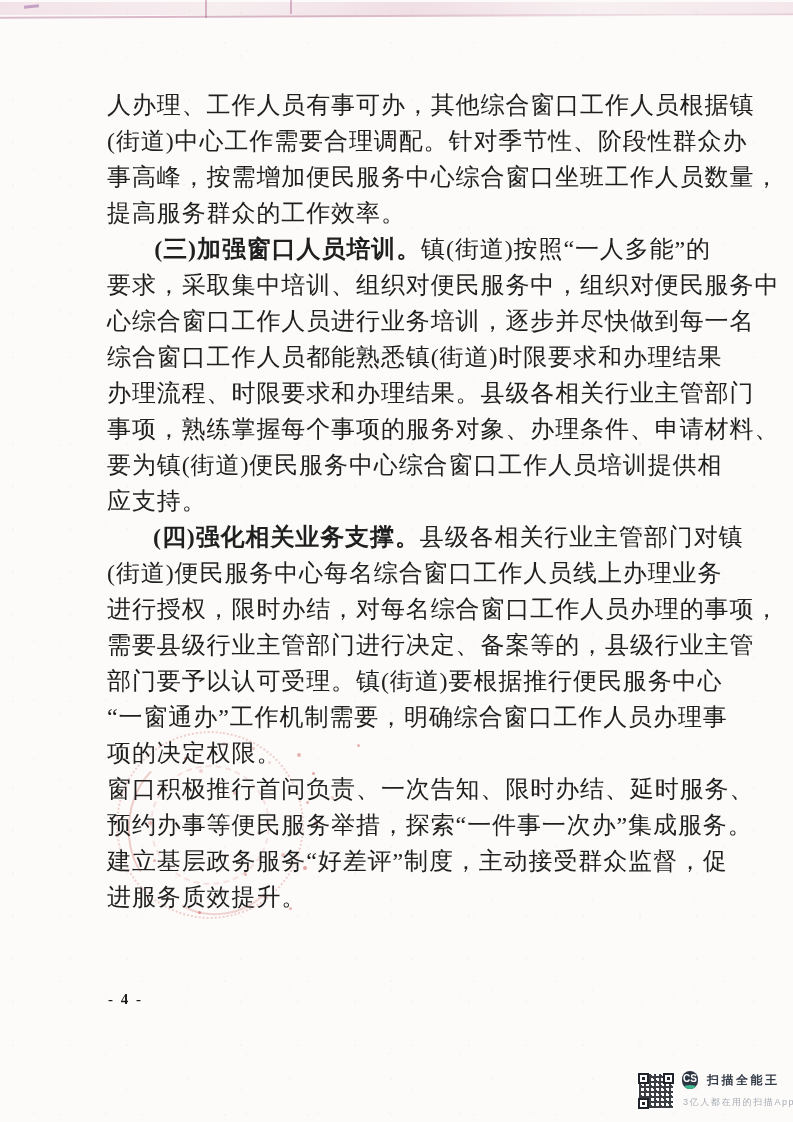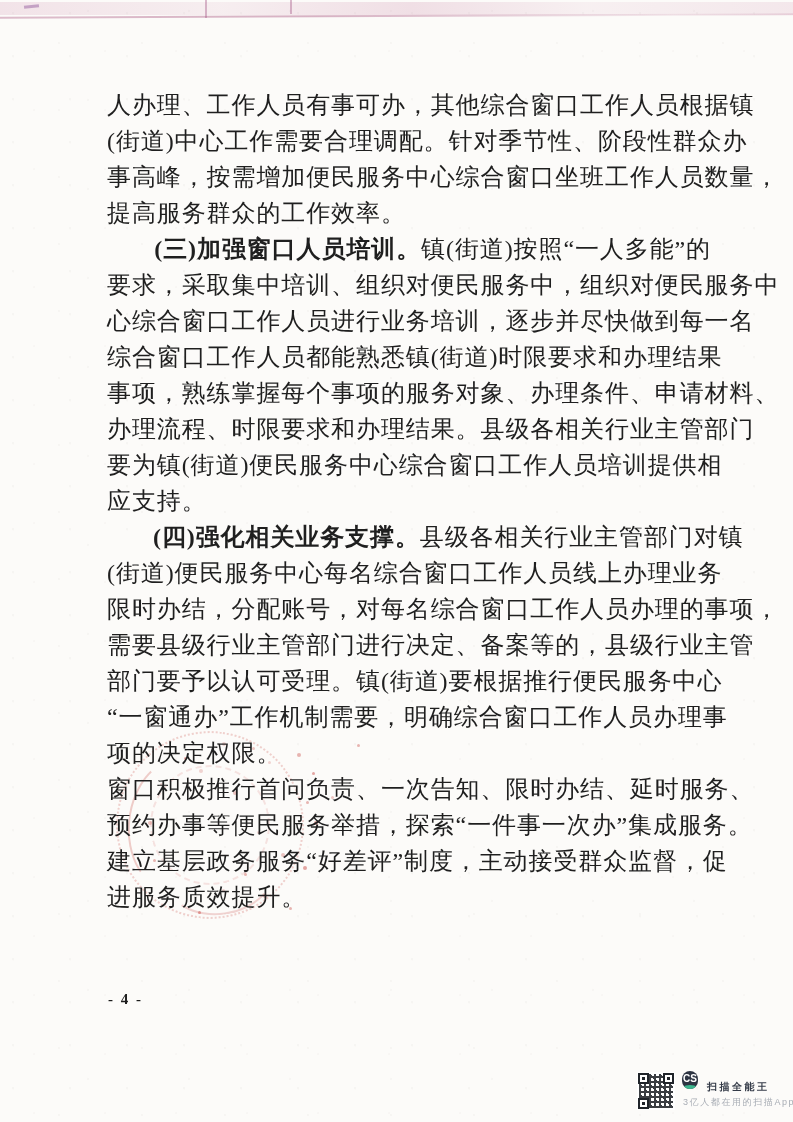--- a/index.html
+++ b/index.html
@@ -105,23 +105,22 @@
   .cs-logo::after {
     content: ""; position: absolute; left: -3px; right: -3px; bottom: -5px; height: 9px;
     background: var(--brand-teal, #3cb78e); border-radius: 60% 60% 0 0 / 100% 100% 0 0;
   }
   .cs-logo span {
     position: relative; z-index: 1; display: block; text-align: center;
     font-size: 10px; font-weight: bold; color: #fff; line-height: 16px; letter-spacing: 0;
   }
   .wm-title {
     position: absolute; left: 70px; top: 2px;
-    font-size: 10px; font-weight: 700; color: #343b48; letter-spacing: 2.5px;
+    font-size: 12px; font-weight: 700; color: #343b48; letter-spacing: 2.5px;
     white-space: nowrap;
-    margin-top: 8px;
   }
   .wm-tagline {
     position: absolute; left: 46px; top: 26px;
     font-size: 9px; color: #a8adb5; letter-spacing: 1.6px; white-space: nowrap;
   }
 </style>
 </head>
 <body>
 
 <div class="page">
@@ -164,27 +163,27 @@
 
   <div class="text-block">
       <div class="line"><span class="seg">人办理、工作人员有事可办，其他综合窗口工作人员根据镇</span></div>
       <div class="line"><span class="seg">(街道)中心工作需要合理调配。针对季节性、阶段性群众办</span></div>
       <div class="line"><span class="seg">事高峰，按需增加便民服务中心综合窗口坐班工作人员数量，</span></div>
       <div class="line"><span class="seg">提高服务群众的工作效率。</span></div>
       <div class="line indent"><span class="seg bold">(三)加强窗口人员培训。</span><span class="seg">镇(街道)按照“一人多能”的</span></div>
       <div class="line"><span class="seg">要求，采取集中培训、组织对便民服务中，组织对便民服务中</span></div>
       <div class="line"><span class="seg">心综合窗口工作人员进行业务培训，逐步并尽快做到每一名</span></div>
       <div class="line"><span class="seg">综合窗口工作人员都能熟悉镇(街道)时限要求和办理结果</span></div>
+      <div class="line"><span class="seg">办理流程、时限要求和办理结果。县级各相关行业主管部门</span></div>
       <div class="line"><span class="seg">事项，熟练掌握每个事项的服务对象、办理条件、申请材料、</span></div>
-      <div class="line"><span class="seg">办理流程、时限要求和办理结果。县级各相关行业主管部门</span></div>
       <div class="line"><span class="seg">要为镇(街道)便民服务中心综合窗口工作人员培训提供相</span></div>
       <div class="line"><span class="seg">应支持。</span></div>
       <div class="line indent"><span class="seg bold">(四)强化相关业务支撑。</span><span class="seg">县级各相关行业主管部门对镇</span></div>
       <div class="line"><span class="seg">(街道)便民服务中心每名综合窗口工作人员线上办理业务</span></div>
-      <div class="line"><span class="seg">限时办结，分配账号，对每名综合窗口工作人员办理的事项，</span></div>
+      <div class="line"><span class="seg">进行授权，限时办结，对每名综合窗口工作人员办理的事项，</span></div>
       <div class="line"><span class="seg">需要县级行业主管部门进行决定、备案等的，县级行业主管</span></div>
       <div class="line"><span class="seg">部门要予以认可受理。镇(街道)要根据推行便民服务中心</span></div>
       <div class="line"><span class="seg">“一窗通办”工作机制需要，明确综合窗口工作人员办理事</span></div>
       <div class="line"><span class="seg">项的决定权限。</span></div>
       <div class="line"><span class="seg">窗口积极推行首问负责、一次告知、限时办结、延时服务、</span></div>
       <div class="line"><span class="seg">预约办事等便民服务举措，探索“一件事一次办”集成服务。</span></div>
       <div class="line"><span class="seg">建立基层政务服务“好差评”制度，主动接受群众监督，促</span></div>
       <div class="line"><span class="seg">进服务质效提升。</span></div>
     </div>
 

